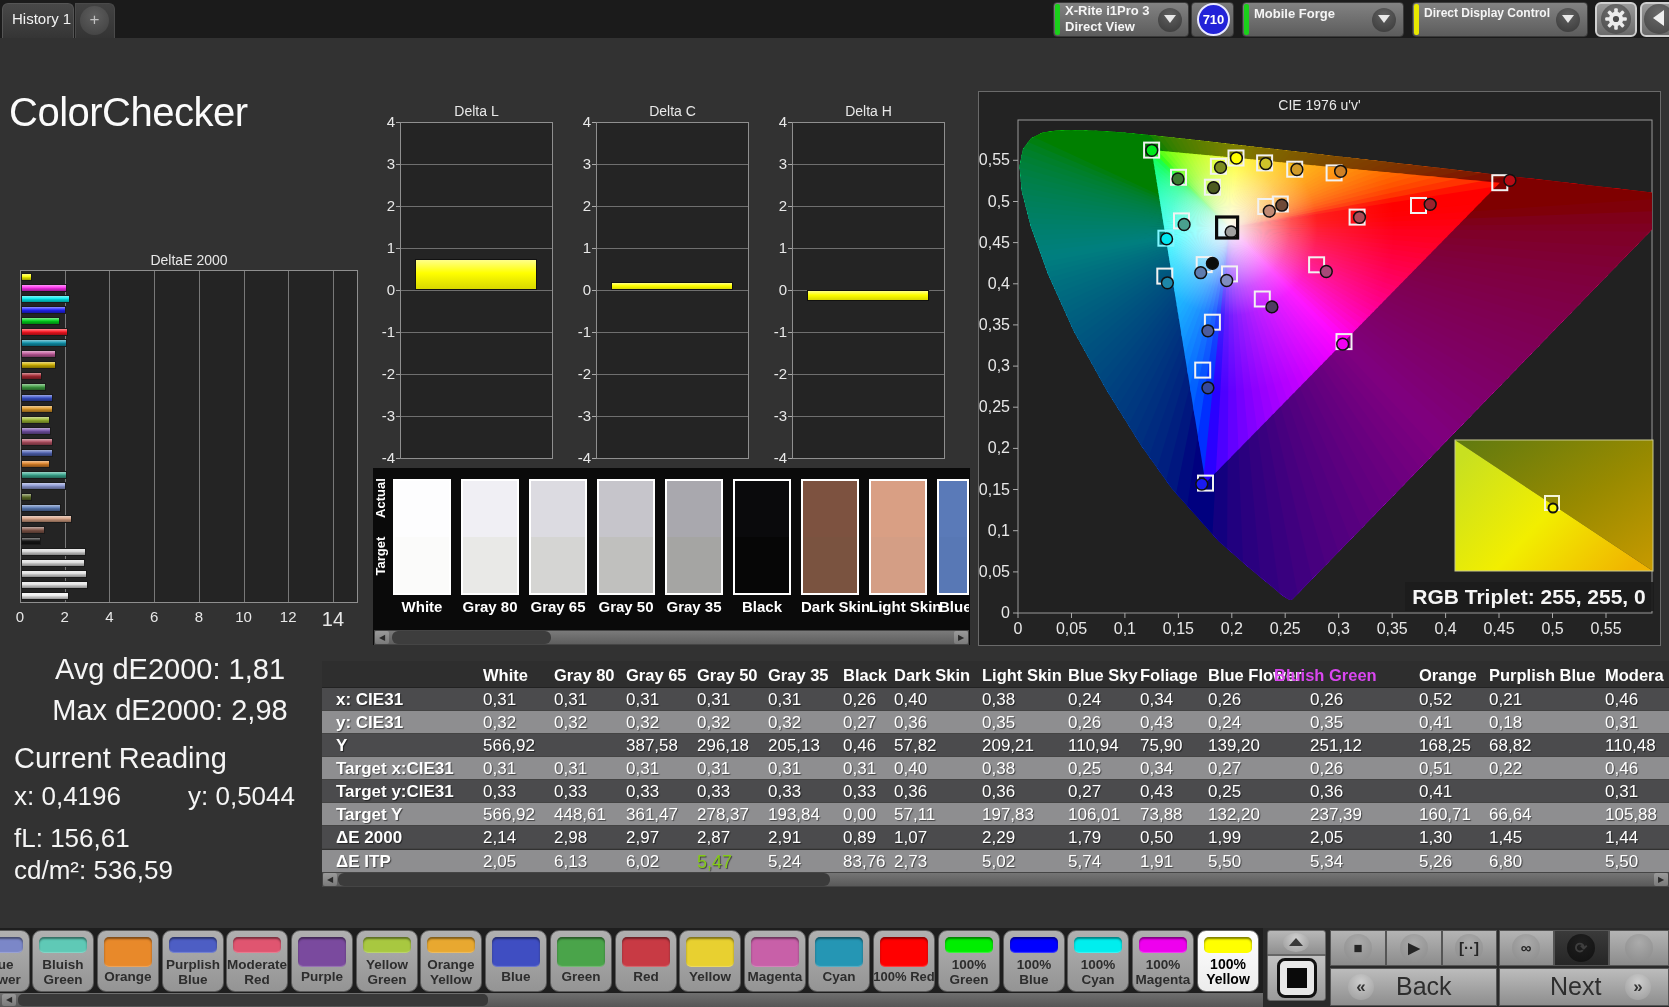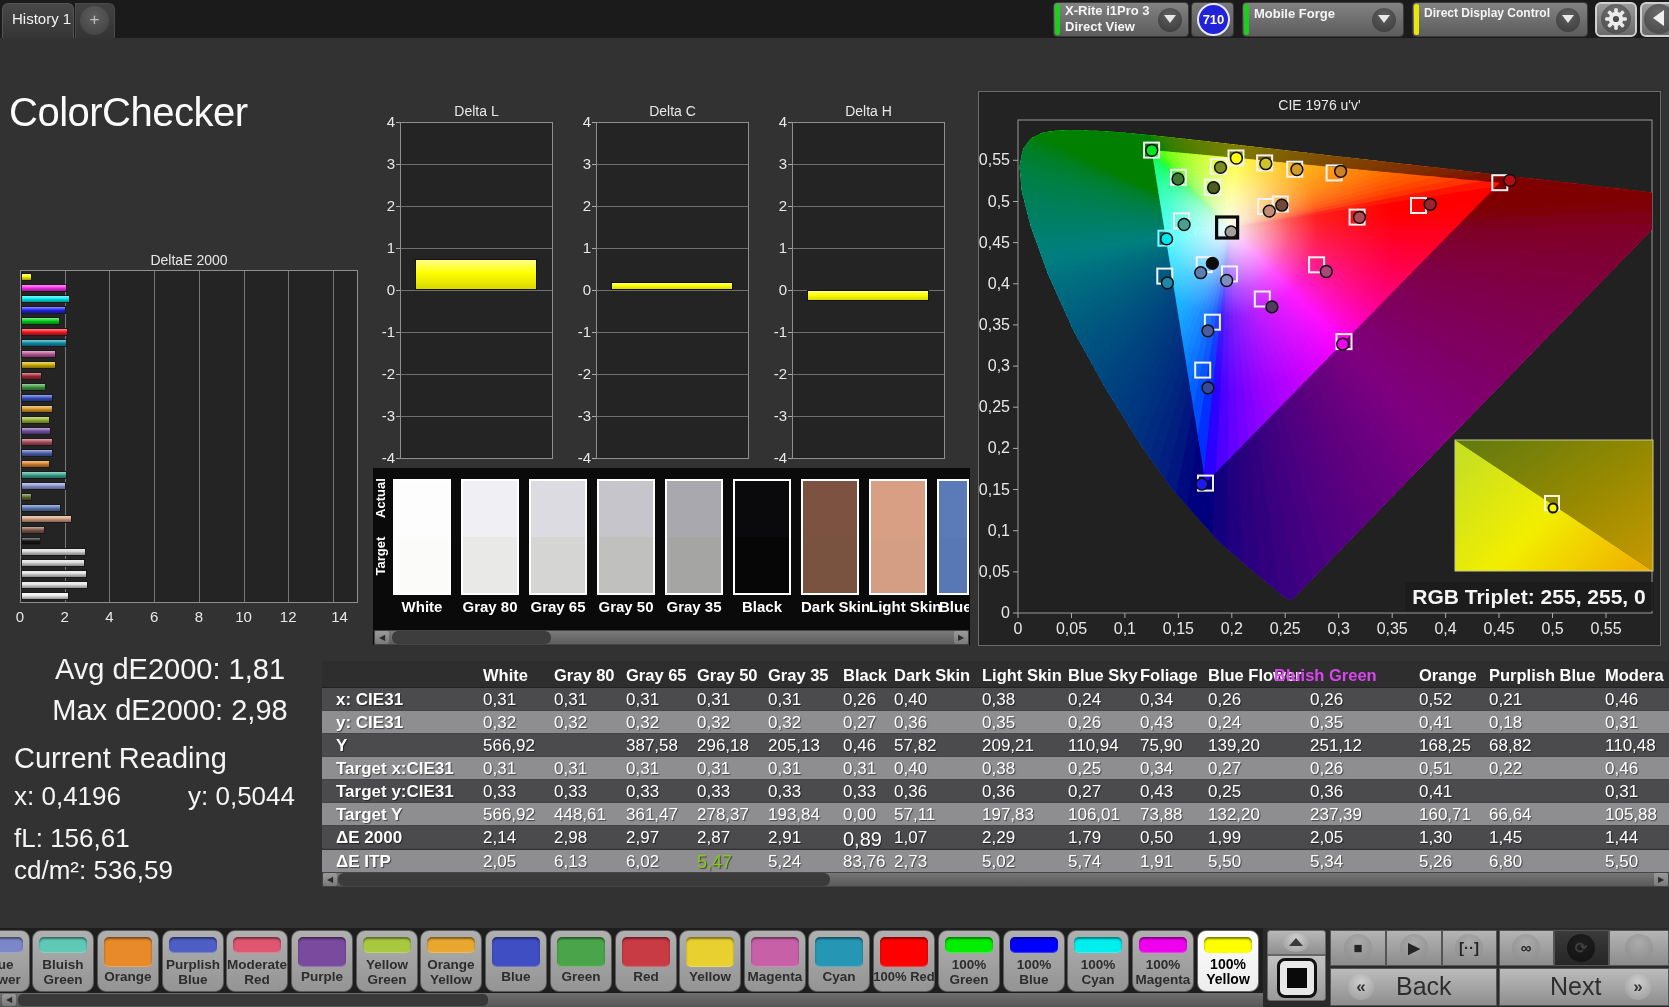--- a/index.html
+++ b/index.html
@@ -66,21 +66,21 @@
 <div class="abs" style="left:243.5px;top:271px;width:1px;height:331px;background:#787878;"></div>
 <div class="abs" style="left:288.2px;top:271px;width:1px;height:331px;background:#787878;"></div>
 <div class="abs" style="left:332.9px;top:271px;width:1px;height:331px;background:#787878;"></div>
 <div class="abs wlab" style="left:5.0px;top:608px;width:30px;text-align:center;font-size:15px;">0</div>
 <div class="abs wlab" style="left:49.7px;top:608px;width:30px;text-align:center;font-size:15px;">2</div>
 <div class="abs wlab" style="left:94.4px;top:608px;width:30px;text-align:center;font-size:15px;">4</div>
 <div class="abs wlab" style="left:139.1px;top:608px;width:30px;text-align:center;font-size:15px;">6</div>
 <div class="abs wlab" style="left:183.8px;top:608px;width:30px;text-align:center;font-size:15px;">8</div>
 <div class="abs wlab" style="left:228.5px;top:608px;width:30px;text-align:center;font-size:15px;">10</div>
 <div class="abs wlab" style="left:273.2px;top:608px;width:30px;text-align:center;font-size:15px;">12</div>
-<div class="abs wlab" style="left:317.9px;top:608px;width:30px;text-align:right;font-size:15px;">14</div>
+<div class="abs wlab" style="left:317.9px;top:608px;width:30px;text-align:center;font-size:20px;">14</div>
 <div class="abs" style="left:21px;top:272.5px;width:11.2px;height:8px;background:linear-gradient(to bottom,rgba(255,255,255,.5) 0%,rgba(255,255,255,.1) 40%,rgba(0,0,0,.15) 60%,rgba(0,0,0,.38) 100%),#ffff00;border:1px solid #1a1a1a;"></div>
 <div class="abs" style="left:21px;top:283.5px;width:45.8px;height:8px;background:linear-gradient(to bottom,rgba(255,255,255,.5) 0%,rgba(255,255,255,.1) 40%,rgba(0,0,0,.15) 60%,rgba(0,0,0,.38) 100%),#ff2ef0;border:1px solid #1a1a1a;"></div>
 <div class="abs" style="left:21px;top:294.6px;width:49.2px;height:8px;background:linear-gradient(to bottom,rgba(255,255,255,.5) 0%,rgba(255,255,255,.1) 40%,rgba(0,0,0,.15) 60%,rgba(0,0,0,.38) 100%),#00eeee;border:1px solid #1a1a1a;"></div>
 <div class="abs" style="left:21px;top:305.6px;width:44.7px;height:8px;background:linear-gradient(to bottom,rgba(255,255,255,.5) 0%,rgba(255,255,255,.1) 40%,rgba(0,0,0,.15) 60%,rgba(0,0,0,.38) 100%),#2222ff;border:1px solid #1a1a1a;"></div>
 <div class="abs" style="left:21px;top:316.6px;width:39.1px;height:8px;background:linear-gradient(to bottom,rgba(255,255,255,.5) 0%,rgba(255,255,255,.1) 40%,rgba(0,0,0,.15) 60%,rgba(0,0,0,.38) 100%),#00d51c;border:1px solid #1a1a1a;"></div>
 <div class="abs" style="left:21px;top:327.6px;width:46.9px;height:8px;background:linear-gradient(to bottom,rgba(255,255,255,.5) 0%,rgba(255,255,255,.1) 40%,rgba(0,0,0,.15) 60%,rgba(0,0,0,.38) 100%),#ff1420;border:1px solid #1a1a1a;"></div>
 <div class="abs" style="left:21px;top:338.7px;width:45.8px;height:8px;background:linear-gradient(to bottom,rgba(255,255,255,.5) 0%,rgba(255,255,255,.1) 40%,rgba(0,0,0,.15) 60%,rgba(0,0,0,.38) 100%),#0e93ad;border:1px solid #1a1a1a;"></div>
 <div class="abs" style="left:21px;top:349.7px;width:34.6px;height:8px;background:linear-gradient(to bottom,rgba(255,255,255,.5) 0%,rgba(255,255,255,.1) 40%,rgba(0,0,0,.15) 60%,rgba(0,0,0,.38) 100%),#c05a9a;border:1px solid #1a1a1a;"></div>
 <div class="abs" style="left:21px;top:360.7px;width:34.6px;height:8px;background:linear-gradient(to bottom,rgba(255,255,255,.5) 0%,rgba(255,255,255,.1) 40%,rgba(0,0,0,.15) 60%,rgba(0,0,0,.38) 100%),#d0b000;border:1px solid #1a1a1a;"></div>
 <div class="abs" style="left:21px;top:371.8px;width:21.2px;height:8px;background:linear-gradient(to bottom,rgba(255,255,255,.5) 0%,rgba(255,255,255,.1) 40%,rgba(0,0,0,.15) 60%,rgba(0,0,0,.38) 100%),#a82832;border:1px solid #1a1a1a;"></div>
@@ -834,21 +834,21 @@
 <div class="abs" style="left:1419px;top:805.4px;color:#fff;font-size:17px;white-space:nowrap;text-shadow:1px 1px 1px rgba(0,0,0,.55);">160,71</div>
 <div class="abs" style="left:1489px;top:805.4px;color:#fff;font-size:17px;white-space:nowrap;text-shadow:1px 1px 1px rgba(0,0,0,.55);">66,64</div>
 <div class="abs" style="left:1605px;top:805.4px;color:#fff;font-size:17px;white-space:nowrap;text-shadow:1px 1px 1px rgba(0,0,0,.55);">105,88</div>
 <div class="abs" style="left:322px;top:826.4px;width:1347px;height:23.1px;background:#4b4b4d;border-bottom:1px solid #444;"></div>
 <div class="abs" style="left:336px;top:828.4px;color:#fff;font-size:17px;font-weight:bold;white-space:nowrap;text-shadow:1px 1px 1px rgba(0,0,0,.55);">ΔE 2000</div>
 <div class="abs" style="left:483px;top:828.4px;color:#fff;font-size:17px;white-space:nowrap;text-shadow:1px 1px 1px rgba(0,0,0,.55);">2,14</div>
 <div class="abs" style="left:554px;top:828.4px;color:#fff;font-size:17px;white-space:nowrap;text-shadow:1px 1px 1px rgba(0,0,0,.55);">2,98</div>
 <div class="abs" style="left:626px;top:828.4px;color:#fff;font-size:17px;white-space:nowrap;text-shadow:1px 1px 1px rgba(0,0,0,.55);">2,97</div>
 <div class="abs" style="left:697px;top:828.4px;color:#fff;font-size:17px;white-space:nowrap;text-shadow:1px 1px 1px rgba(0,0,0,.55);">2,87</div>
 <div class="abs" style="left:768px;top:828.4px;color:#fff;font-size:17px;white-space:nowrap;text-shadow:1px 1px 1px rgba(0,0,0,.55);">2,91</div>
-<div class="abs" style="left:843px;top:828.4px;color:#fff;font-size:20px;white-space:nowrap;text-shadow:1px 1px 1px rgba(0,0,0,.55);">0,89</div>
+<div class="abs" style="left:843px;top:828.4px;color:#fff;font-size:17px;white-space:nowrap;text-shadow:1px 1px 1px rgba(0,0,0,.55);">0,89</div>
 <div class="abs" style="left:894px;top:828.4px;color:#fff;font-size:17px;white-space:nowrap;text-shadow:1px 1px 1px rgba(0,0,0,.55);">1,07</div>
 <div class="abs" style="left:982px;top:828.4px;color:#fff;font-size:17px;white-space:nowrap;text-shadow:1px 1px 1px rgba(0,0,0,.55);">2,29</div>
 <div class="abs" style="left:1068px;top:828.4px;color:#fff;font-size:17px;white-space:nowrap;text-shadow:1px 1px 1px rgba(0,0,0,.55);">1,79</div>
 <div class="abs" style="left:1140px;top:828.4px;color:#fff;font-size:17px;white-space:nowrap;text-shadow:1px 1px 1px rgba(0,0,0,.55);">0,50</div>
 <div class="abs" style="left:1208px;top:828.4px;color:#fff;font-size:17px;white-space:nowrap;text-shadow:1px 1px 1px rgba(0,0,0,.55);">1,99</div>
 <div class="abs" style="left:1310px;top:828.4px;color:#fff;font-size:17px;white-space:nowrap;text-shadow:1px 1px 1px rgba(0,0,0,.55);">2,05</div>
 <div class="abs" style="left:1419px;top:828.4px;color:#fff;font-size:17px;white-space:nowrap;text-shadow:1px 1px 1px rgba(0,0,0,.55);">1,30</div>
 <div class="abs" style="left:1489px;top:828.4px;color:#fff;font-size:17px;white-space:nowrap;text-shadow:1px 1px 1px rgba(0,0,0,.55);">1,45</div>
 <div class="abs" style="left:1605px;top:828.4px;color:#fff;font-size:17px;white-space:nowrap;text-shadow:1px 1px 1px rgba(0,0,0,.55);">1,44</div>
 <div class="abs" style="left:322px;top:849.5px;width:1347px;height:23.1px;background:#8e8e90;border-bottom:1px solid #444;"></div>

